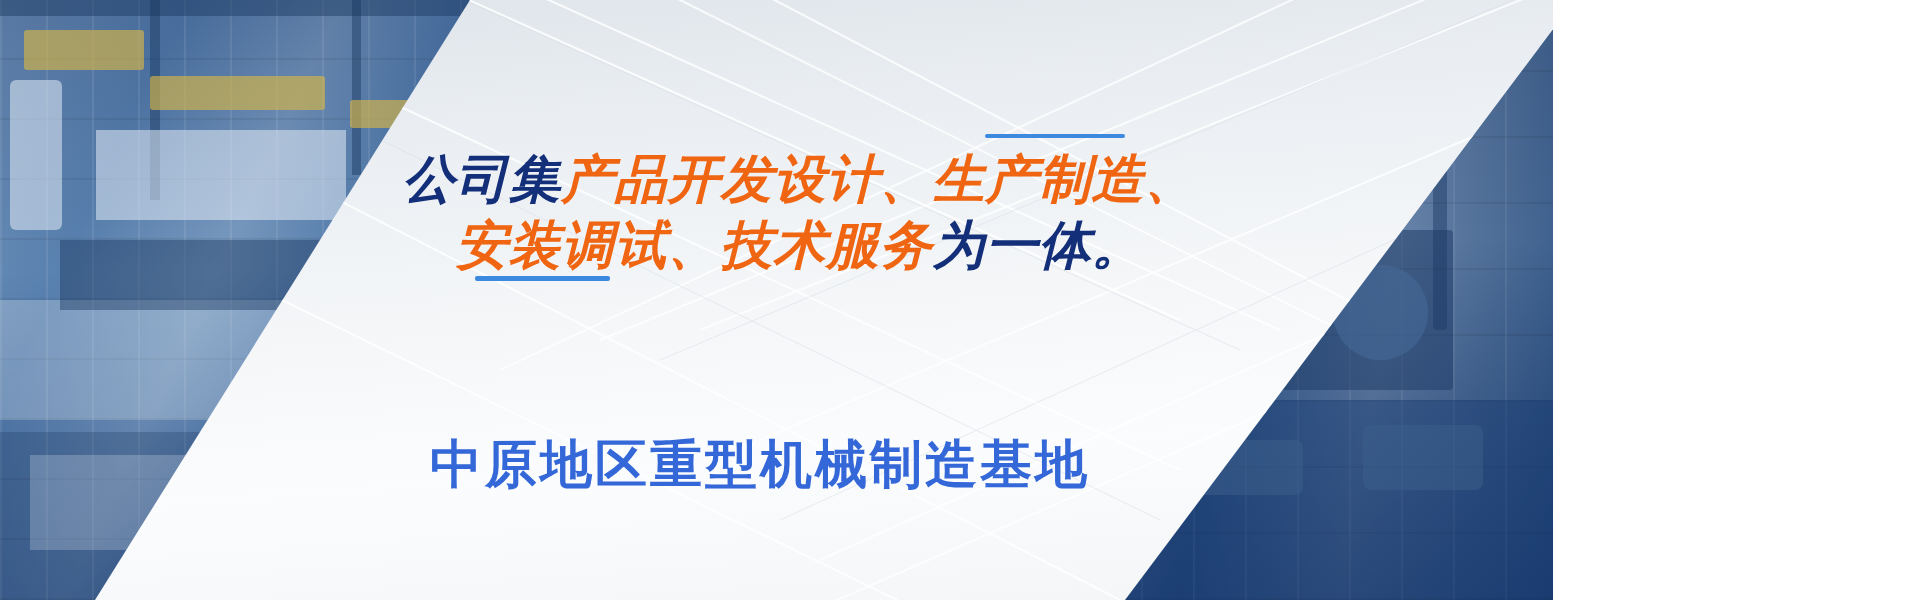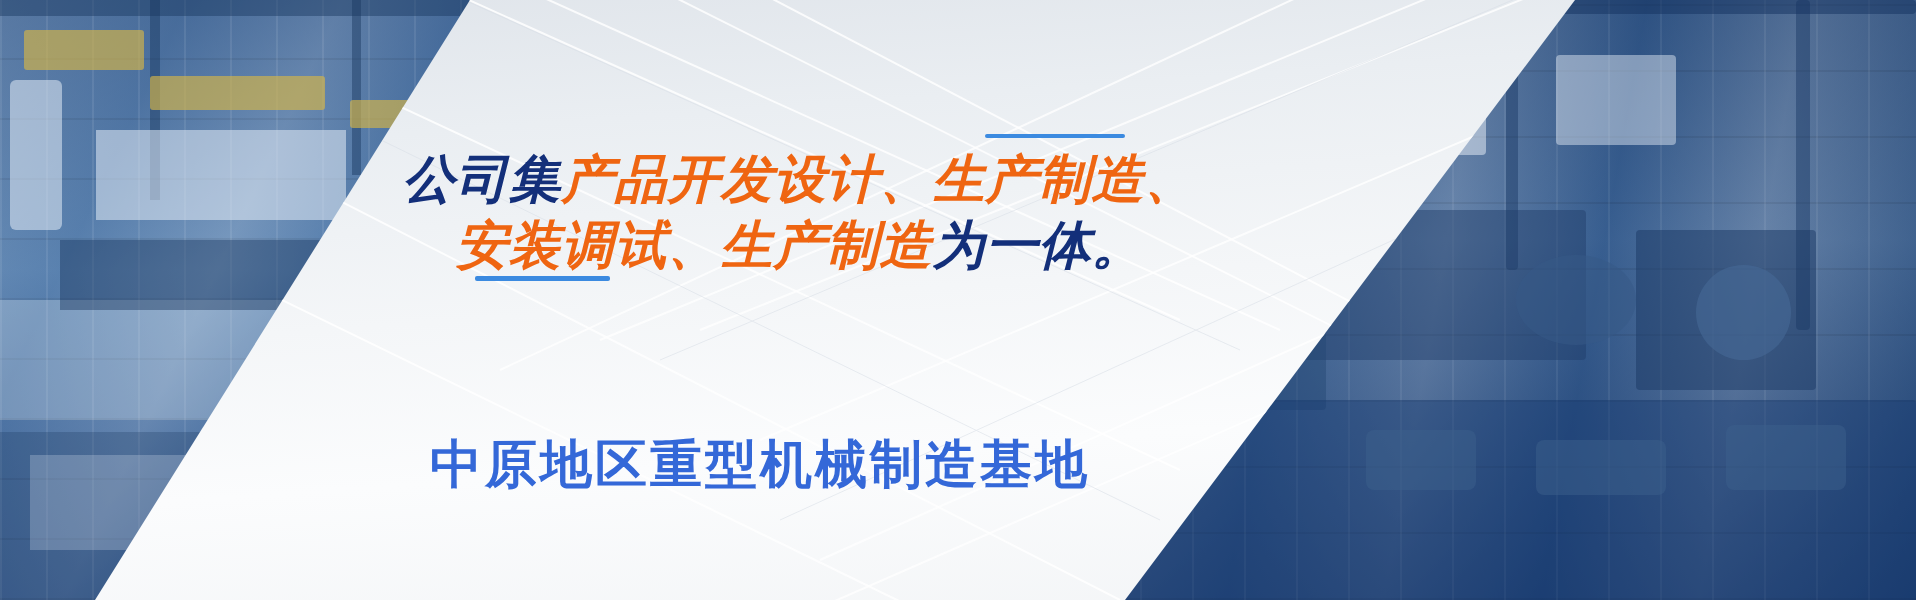--- a/index.html
+++ b/index.html
@@ -3,21 +3,21 @@
 <meta charset="utf-8">
 <style>
   * { margin:0; padding:0; box-sizing:border-box; }
   html,body { background:#ffffff; }
   body {
     font-family:"Liberation Sans","DejaVu Sans",sans-serif;
   }
 
   .banner {
     position:relative;
-    width:1916px;
+    width:1553px;
     height:600px;
     overflow:hidden;
     background:#1b4f8f;
   }
 
   
   .photo-left {
     position:absolute;
     left:0; top:0;
     width:760px; height:600px;
@@ -183,21 +183,21 @@
       <path d="M1700 100 L780 520"></path>
     </g>
   </svg>
 
   <div class="content">
 
     <div class="rule rule-top"></div>
 
     <div class="headline">
       <span class="hl-line"><span class="t-navy">公司集</span><span class="t-orange">产品开发设计、生产制造、</span></span>
-      <span class="hl-line"><span class="t-orange">安装调试、生产制造</span><span class="t-navy">为一体。</span></span>
+      <span class="hl-line"><span class="t-orange">安装调试、技术服务</span><span class="t-navy">为一体。</span></span>
     </div>
 
     <div class="rule rule-bottom"></div>
 
     <div class="subtitle">中原地区重型机械制造基地</div>
   </div>
 
 </div>
 
 </body></html>

